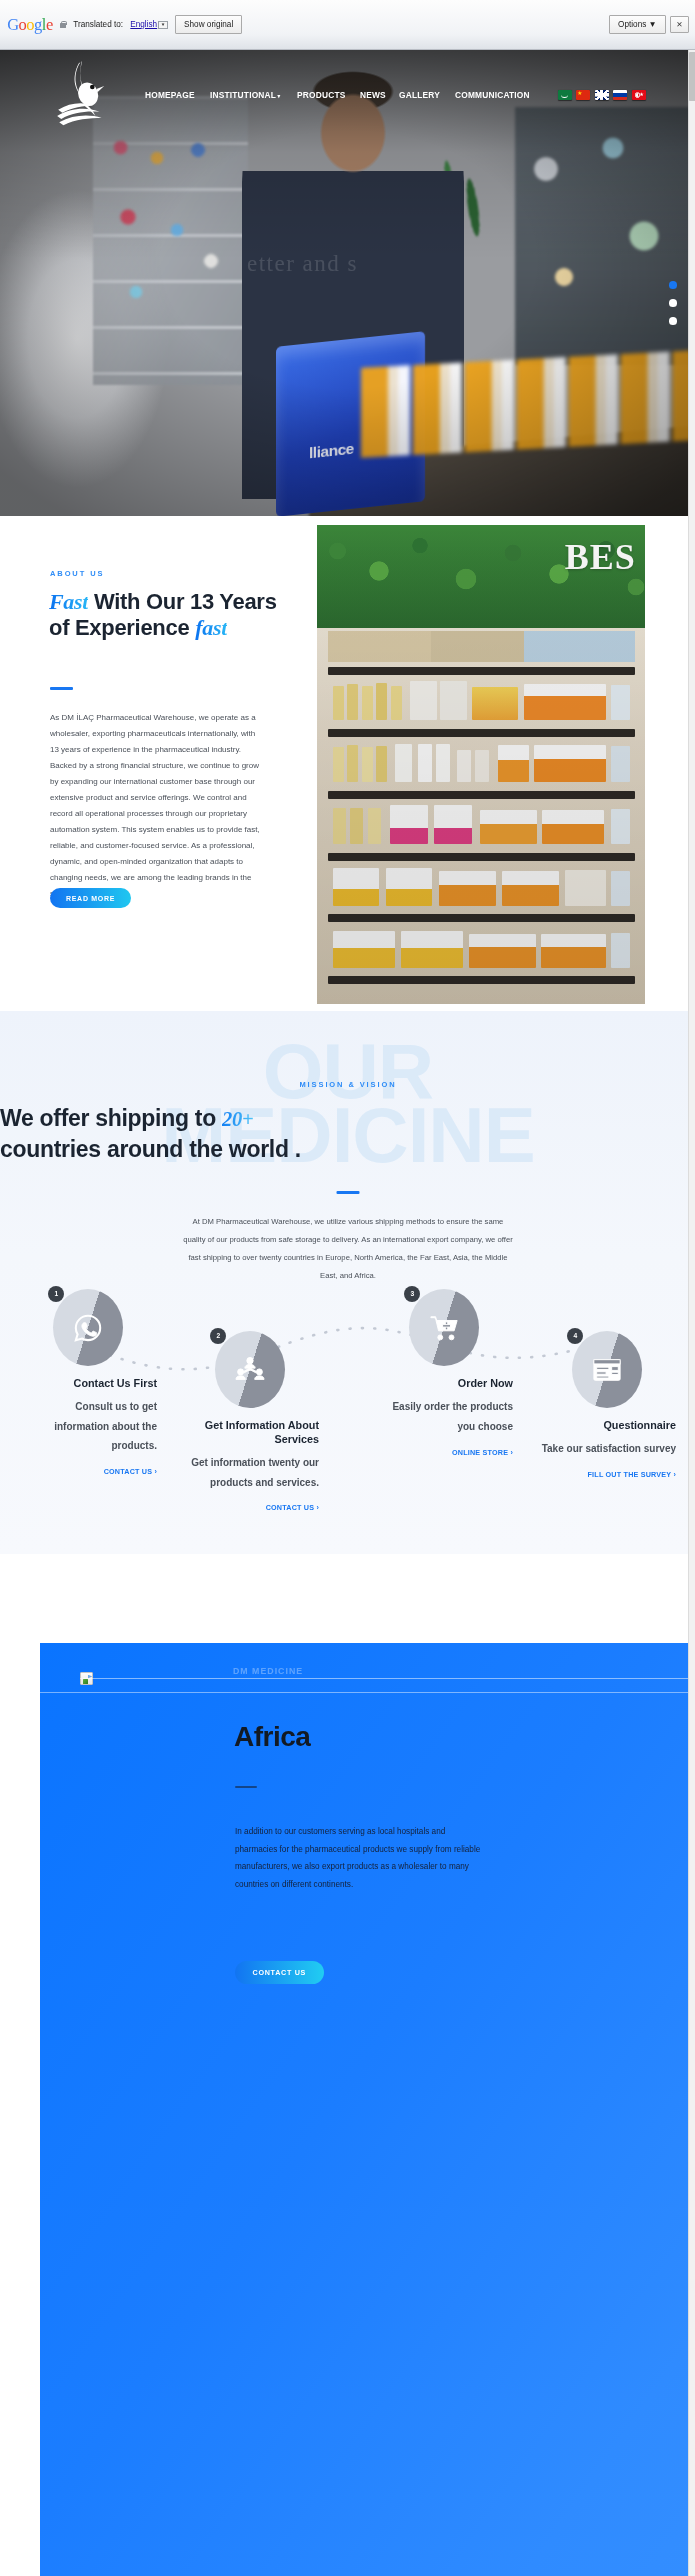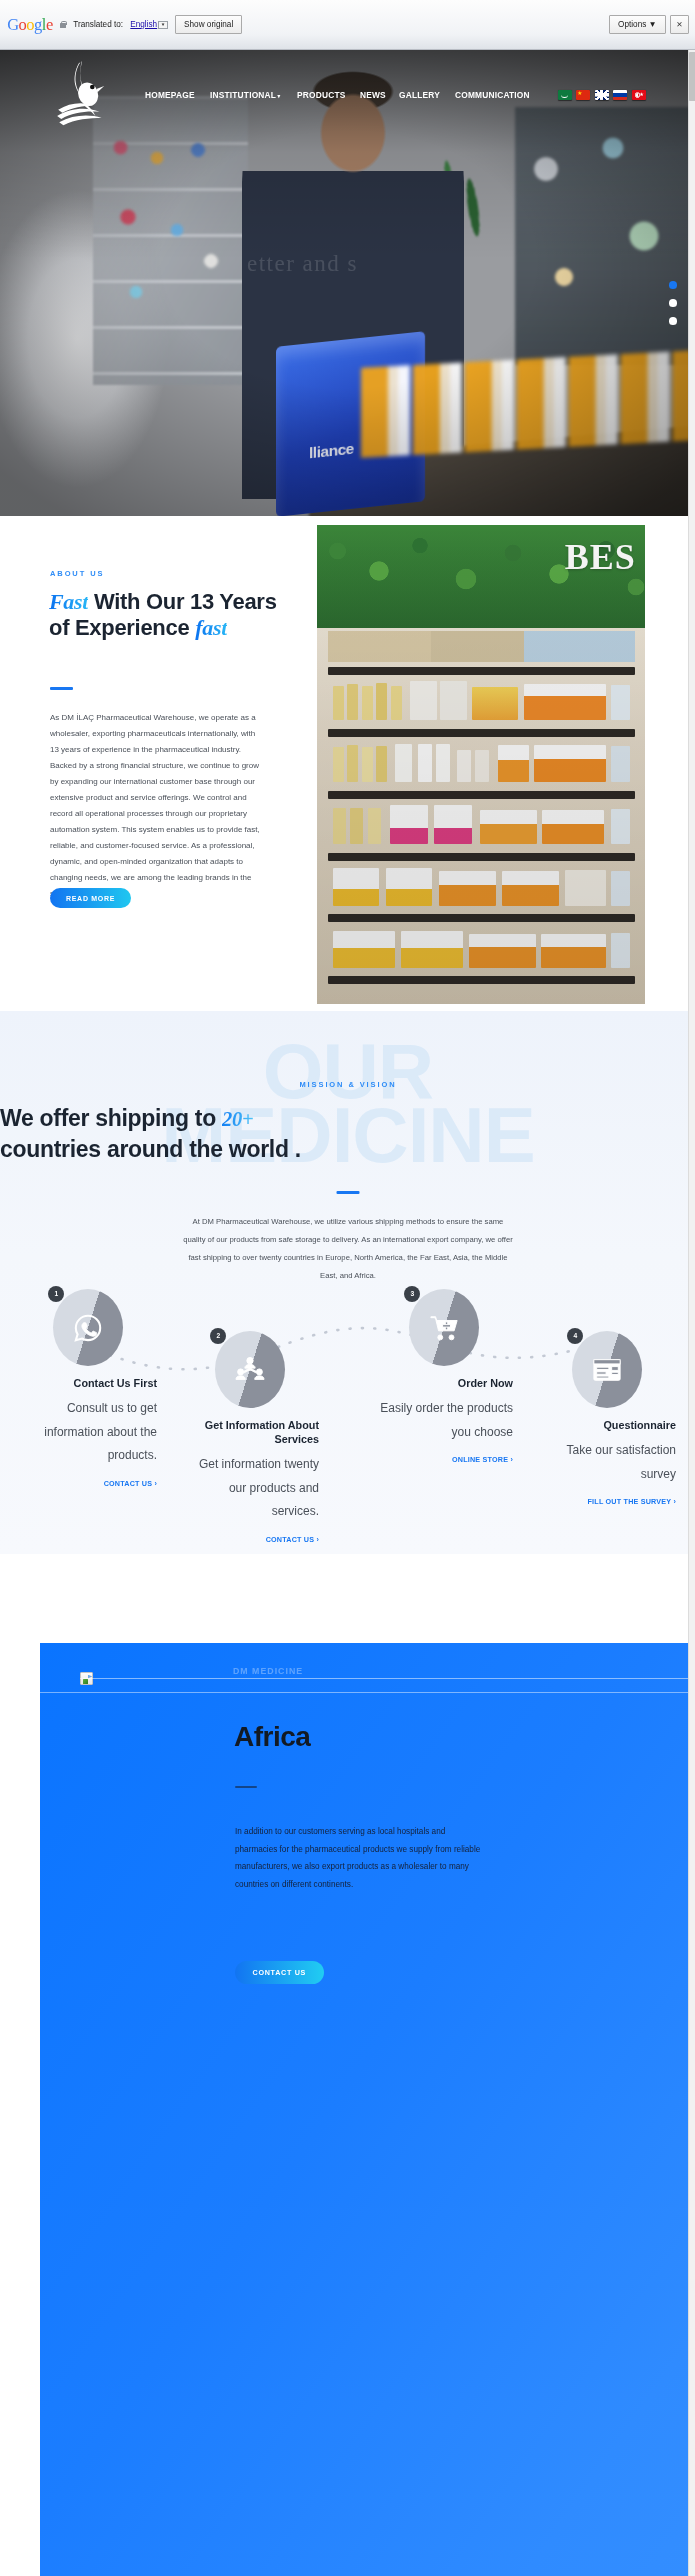--- a/index.html
+++ b/index.html
@@ -33,21 +33,21 @@
   .gt-text{ font-size:8.2px; color:#222; }
   .gt-link{ font-size:8.2px; color:#1a0dab; text-decoration:underline; }
   .gt-caret{
     display:inline-block; border:0.5px solid #9aa0a6; background:#f5f5f5;
     font-size:4.6px; padding:0.5px 1.5px; margin-left:1px; vertical-align:middle; color:#333;
   }
   .gt-btn{
     border:0.5px solid #aaa; background:linear-gradient(#fdfdfd,#ececec);
     padding:3.6px 8.2px; font-size:8.2px; color:#222; border-radius:1px; cursor:pointer;
   }
-  .gt-right{ margin-left:auto; display:flex; gap:4.1px; }
+  .gt-right{ margin-left:auto; display:flex; align-items:center; gap:4.1px; }
   .gt-close{
     border:0.5px solid #aaa; background:linear-gradient(#fdfdfd,#ececec);
     padding:3.1px 5.2px; font-size:7.7px; color:#333; border-radius:1px; cursor:pointer;
   }
 
   
   .hero{
     position:absolute; top:50px; left:0; width:696px; height:466px;
     overflow:hidden;
   }
@@ -331,21 +331,21 @@
   }
   .step-icon{
     position:absolute; left:50%; top:50%; transform:translate(-50%,-50%);
     width:30px; height:30px; z-index:2;
   }
   .step-icon svg{ width:30px; height:30px; display:block; fill:#fff; stroke:#fff; }
   .step-title{
     margin-top:11.3px; font-size:10.8px; font-weight:800; color:#1b2431; line-height:1.28;
   }
   .step-desc{
-    margin-top:6.2px; font-size:12px; color:#4a5059; line-height:1.95;
+    margin-top:6.2px; font-size:10px; color:#4a5059; line-height:1.95;font-weight:bold;
   }
   .step-link{
     display:inline-block; margin-top:11.3px; color:#1877f2;
     font-size:7.2px; font-weight:bold; letter-spacing:0.2px; text-decoration:none; cursor:pointer;
   }
   .dotted-path{
     position:absolute; left:0; top:278px; width:696px; height:103px; pointer-events:none;
   }
 
   

